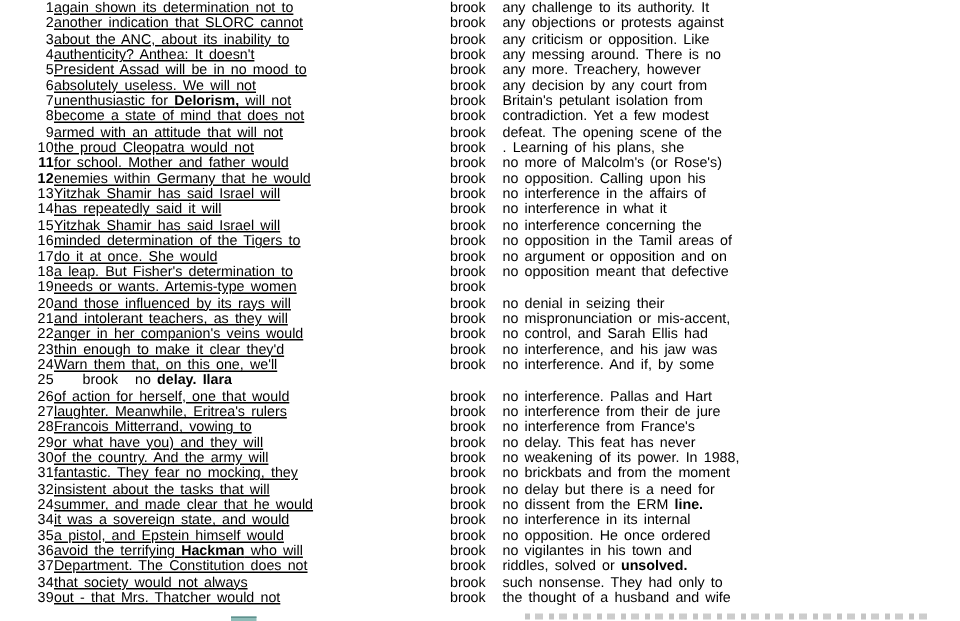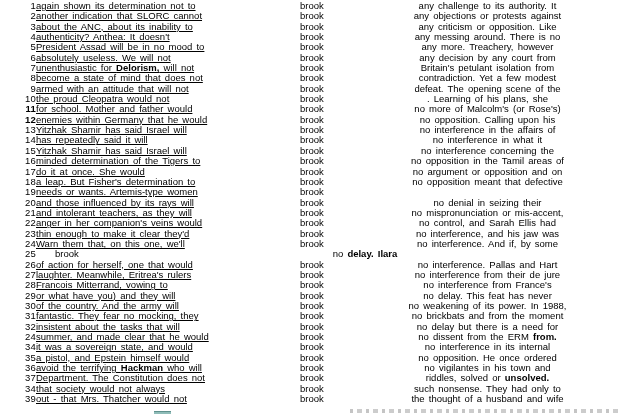--- a/index.html
+++ b/index.html
@@ -4,21 +4,21 @@
 <style>
   html,body{margin:0;padding:0;background:#ffffff;}
   body{width:640px;height:414px;overflow:hidden;position:relative;
        font-family:"Liberation Sans","DejaVu Sans",sans-serif;}
   #concordance{position:absolute;left:0;top:1px;width:640px;}
   .row{display:flex;height:10.35px;line-height:10.4px;font-size:9.5px;color:#000;
        white-space:pre;align-items:baseline;}
   .num{flex:none;width:36px;text-align:right;letter-spacing:0.2px;}
   .leftctx{flex:none;width:245px;text-align:left;overflow:hidden;word-spacing:1.5px;text-decoration:underline;}
   .kw{flex:none;width:33px;padding-left:19px;word-spacing:1.5px;}
-  .rightctx{flex:1;padding-left:2px;overflow:hidden;text-align:center;word-spacing:1.5px;}
+  .rightctx{flex:1;padding-left:2px;overflow:hidden;text-align:left;word-spacing:1.5px;}
   .b{font-weight:bold;}
   .num.b{font-weight:bold;}
   
   #partial-row{position:absolute;left:350px;top:409px;width:270px;height:4px;
        opacity:.5;
        background:repeating-linear-gradient(90deg,#8a8a8a 0 3px,transparent 3px 7px,
                   #9a9a9a 7px 12px,transparent 12px 16px);}
   #bottom-marker{position:absolute;left:154px;top:411px;width:17px;height:3px;
        border-top:1px solid #5f918d;}
 </style>
@@ -51,21 +51,21 @@
     <div class="row"><span class="num">23</span><span class="leftctx"><span>thin enough to make it clear they'd</span></span><span class="kw">brook</span><span class="rightctx"><span>no interference, and his jaw was</span></span></div>
     <div class="row"><span class="num">24</span><span class="leftctx"><span>Warn them that, on this one, we'll</span></span><span class="kw">brook</span><span class="rightctx"><span>no interference. And if, by some</span></span></div>
     <div class="row"><span class="num">25</span><span class="kw">brook</span><span class="rightctx"><span>no </span><span class="b">delay. Ilara</span></span></div>
     <div class="row"><span class="num">26</span><span class="leftctx"><span>of action for herself, one that would</span></span><span class="kw">brook</span><span class="rightctx"><span>no interference. Pallas and Hart</span></span></div>
     <div class="row"><span class="num">27</span><span class="leftctx"><span>laughter. Meanwhile, Eritrea's rulers</span></span><span class="kw">brook</span><span class="rightctx"><span>no interference from their de jure</span></span></div>
     <div class="row"><span class="num">28</span><span class="leftctx"><span>Francois Mitterrand, vowing to</span></span><span class="kw">brook</span><span class="rightctx"><span>no interference from France's</span></span></div>
     <div class="row"><span class="num">29</span><span class="leftctx"><span>or what have you) and they will</span></span><span class="kw">brook</span><span class="rightctx"><span>no delay. This feat has never</span></span></div>
     <div class="row"><span class="num">30</span><span class="leftctx"><span>of the country. And the army will</span></span><span class="kw">brook</span><span class="rightctx"><span>no weakening of its power. In 1988,</span></span></div>
     <div class="row"><span class="num">31</span><span class="leftctx"><span>fantastic. They fear no mocking, they</span></span><span class="kw">brook</span><span class="rightctx"><span>no brickbats and from the moment</span></span></div>
     <div class="row"><span class="num">32</span><span class="leftctx"><span>insistent about the tasks that will</span></span><span class="kw">brook</span><span class="rightctx"><span>no delay but there is a need for</span></span></div>
-    <div class="row"><span class="num">24</span><span class="leftctx"><span>summer, and made clear that he would</span></span><span class="kw">brook</span><span class="rightctx"><span>no dissent from the ERM </span><span class="b">from.</span></span></div>
+    <div class="row"><span class="num">24</span><span class="leftctx"><span>summer, and made clear that he would</span></span><span class="kw">brook</span><span class="rightctx"><span>no dissent from the ERM </span><span class="b">line.</span></span></div>
     <div class="row"><span class="num">34</span><span class="leftctx"><span>it was a sovereign state, and would</span></span><span class="kw">brook</span><span class="rightctx"><span>no interference in its internal</span></span></div>
     <div class="row"><span class="num">35</span><span class="leftctx"><span>a pistol, and Epstein himself would</span></span><span class="kw">brook</span><span class="rightctx"><span>no opposition. He once ordered</span></span></div>
     <div class="row"><span class="num">36</span><span class="leftctx"><span>avoid the terrifying </span><span class="b">Hackman</span><span> who will</span></span><span class="kw">brook</span><span class="rightctx"><span>no vigilantes in his town and</span></span></div>
     <div class="row"><span class="num">37</span><span class="leftctx"><span>Department. The Constitution does not</span></span><span class="kw">brook</span><span class="rightctx"><span>riddles, solved or </span><span class="b">unsolved.</span></span></div>
     <div class="row"><span class="num">34</span><span class="leftctx"><span>that society would not always</span></span><span class="kw">brook</span><span class="rightctx"><span>such nonsense. They had only to</span></span></div>
     <div class="row"><span class="num">39</span><span class="leftctx"><span>out - that Mrs. Thatcher would not</span></span><span class="kw">brook</span><span class="rightctx"><span>the thought of a husband and wife</span></span></div>
   </div>
 
 <div id="partial-row"></div>
 <div id="bottom-marker" style="background: rgb(143, 188, 184);"></div>

